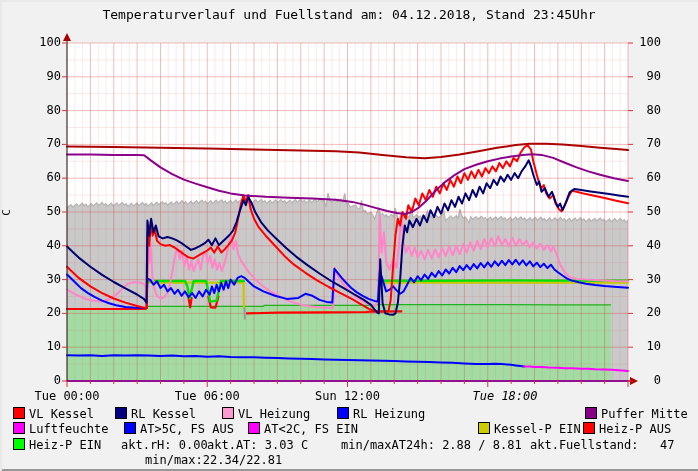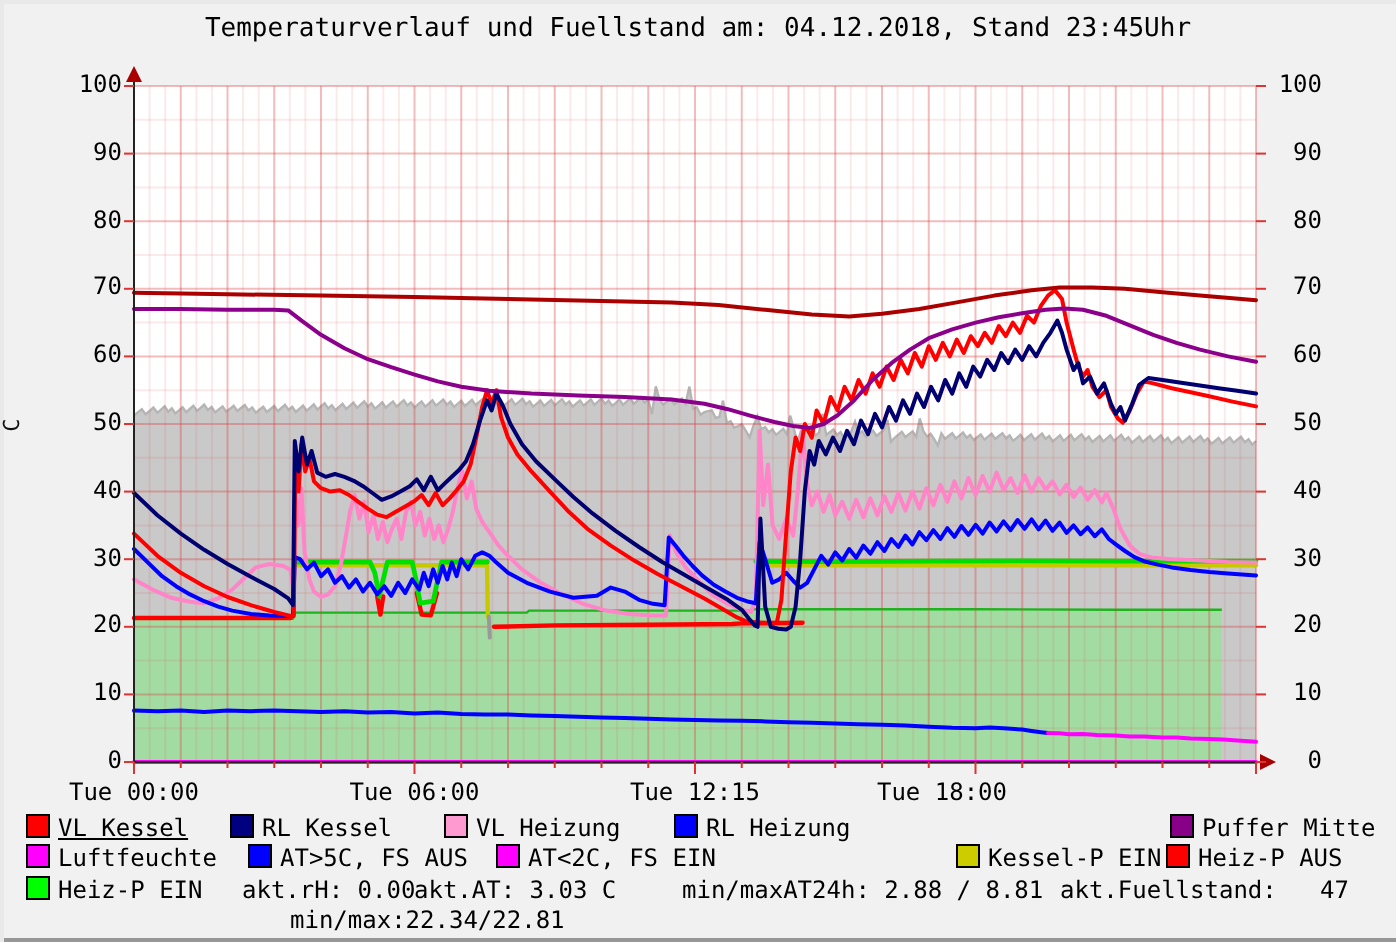--- a/index.html
+++ b/index.html
@@ -234,26 +234,26 @@
       <div class="ylab left" style="left: 23px; top: 137px;">70</div>
       <div class="ylab right" style="left: 623px; top: 137px;">70</div>
       <div class="ylab left" style="left: 23px; top: 104px;">80</div>
       <div class="ylab right" style="left: 623px; top: 104px;">80</div>
       <div class="ylab left" style="left: 23px; top: 70px;">90</div>
       <div class="ylab right" style="left: 623px; top: 70px;">90</div>
       <div class="ylab left" style="left: 23px; top: 36px;">100</div>
       <div class="ylab right" style="left: 623px; top: 36px;">100</div>
       <div class="xlab" style="left: 22px; top: 389px;">Tue 00:00</div>
       <div class="xlab" style="left: 162.25px; top: 389px;">Tue 06:00</div>
-      <div class="xlab" style="left: 302.5px; top: 389px;">Tue 12:15</div>
-      <div class="xlab" style="left: 426px; top: 389px;">Tue 18:00</div>
+      <div class="xlab" style="left: 302.5px; top: 389px;">Sun 12:00</div>
+      <div class="xlab" style="left: 460px; top: 389px; font-style: italic;">Tue 18:00</div>
     </div>
   <div id="legend">
       <div class="leg-row" style="top: 407px;">
-        <span class="leg-item" style="left: 13px; text-decoration: underline;"><span class="leg-sq" style="background: rgb(255, 0, 0);"></span><span>VL Kessel</span></span>
+        <span class="leg-item" style="left: 13px;"><span class="leg-sq" style="background: rgb(255, 0, 0);"></span><span>VL Kessel</span></span>
         <span class="leg-item" style="left: 115px;"><span class="leg-sq" style="background: rgb(0, 0, 128);"></span><span>RL Kessel</span></span>
         <span class="leg-item" style="left: 222px;"><span class="leg-sq" style="background: rgb(255, 154, 208);"></span><span>VL Heizung</span></span>
         <span class="leg-item" style="left: 337px;"><span class="leg-sq" style="background: rgb(0, 0, 255);"></span><span>RL Heizung</span></span>
         <span class="leg-item" style="left: 585px;"><span class="leg-sq" style="background: rgb(136, 0, 136);"></span><span>Puffer Mitte</span></span>
       </div>
       <div class="leg-row" style="top: 422px;">
         <span class="leg-item" style="left: 13px;"><span class="leg-sq" style="background: rgb(255, 0, 255);"></span><span>Luftfeuchte</span></span>
         <span class="leg-item" style="left: 124px;"><span class="leg-sq" style="background: rgb(0, 0, 255);"></span><span>AT&gt;5C, FS AUS</span></span>
         <span class="leg-item" style="left: 248px;"><span class="leg-sq" style="background: rgb(255, 0, 255);"></span><span>AT&lt;2C, FS EIN</span></span>
         <span class="leg-item" style="left: 478px;"><span class="leg-sq" style="background: rgb(204, 204, 0);"></span><span>Kessel-P EIN</span></span>

